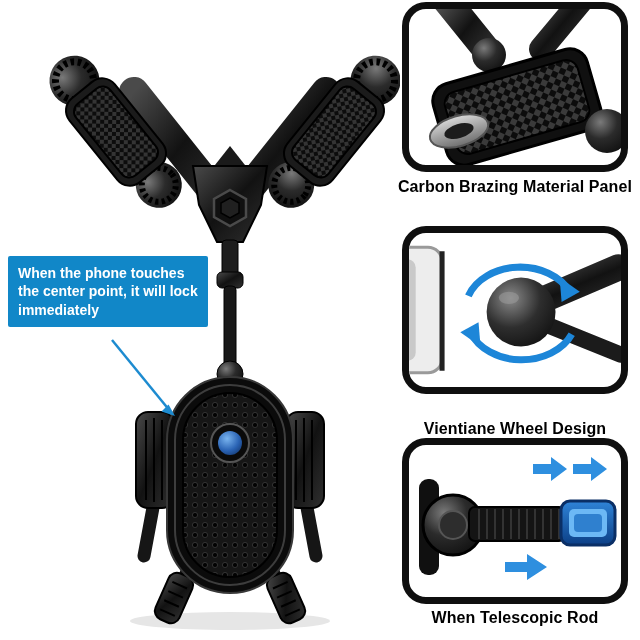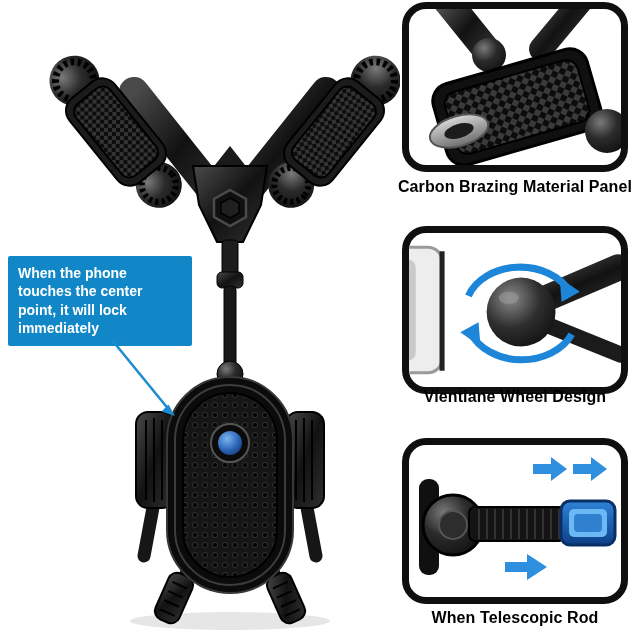--- a/index.html
+++ b/index.html
@@ -1,31 +1,31 @@
 <!DOCTYPE html>
 <html><head>
 <meta charset="utf-8">
 <style>
   html,body{margin:0;padding:0;background:#fff;}
   .stage{position:relative;width:640px;height:640px;background:#ffffff;overflow:hidden;
          font-family:"Liberation Sans",sans-serif;}
   .product-svg{position:absolute;left:0;top:0;}
-  .callout{position:absolute;left:8px;top:256px;width:184px;background:#1187c8;color:#fff;
+  .callout{position:absolute;left:8px;top:256px;width:200px;background:#1187c8;color:#fff;
            font-weight:bold;font-size:14px;line-height:1.32;padding:8px 10px;box-sizing:border-box;
            border-radius:2px;}
   .callout-arrow{position:absolute;left:100px;top:334px;}
   .panel{position:absolute;left:402px;width:226px;border:7px solid #0f0f0f;border-radius:24px;
          background:#fff;box-sizing:border-box;overflow:hidden;}
   .p1{top:2px;height:170px;}
   .p2{top:226px;height:168px;}
   .p3{top:438px;height:166px;}
   .panel svg{display:block;width:100%;height:100%;}
   .caption{position:absolute;left:394px;width:242px;text-align:center;font-weight:bold;
            font-size:16px;color:#000;white-space:nowrap;letter-spacing:.1px;}
-  .c1{top:178px;} .c2{top:388px;} .c3{top:609px;}
+  .c1{top:178px;} .c2{top:420px;} .c3{top:609px;}
 </style>
 </head>
 <body>
 
 <div class="stage">
 
   <svg class="product-svg" width="400" height="640" viewBox="0 0 400 640">
     <defs>
       <radialGradient id="gKnob" cx="0.35" cy="0.3" r="0.95">
         <stop offset="0" stop-color="#7a7a7a"></stop>

